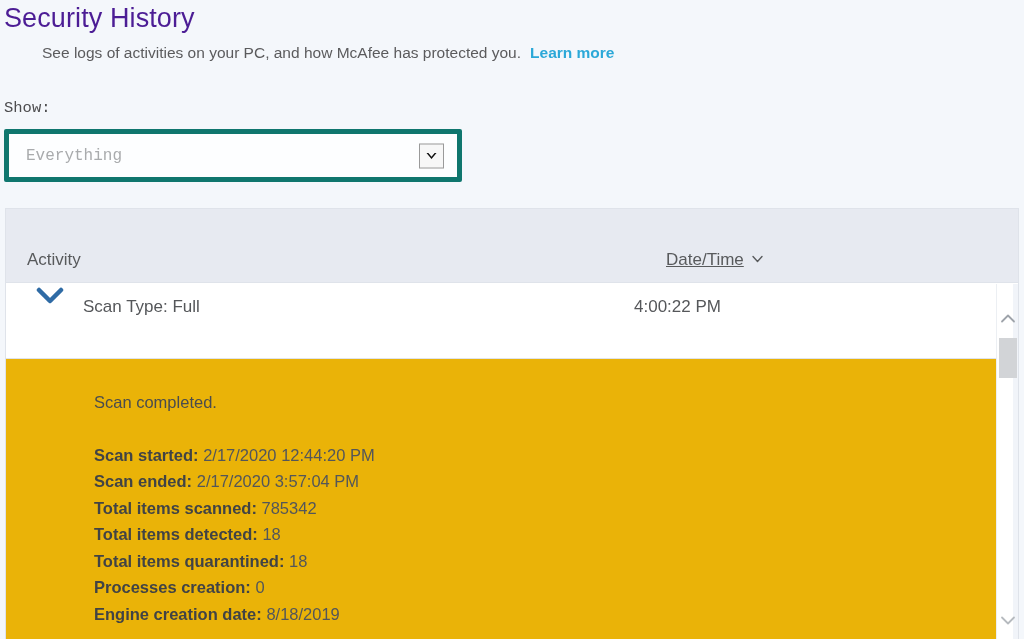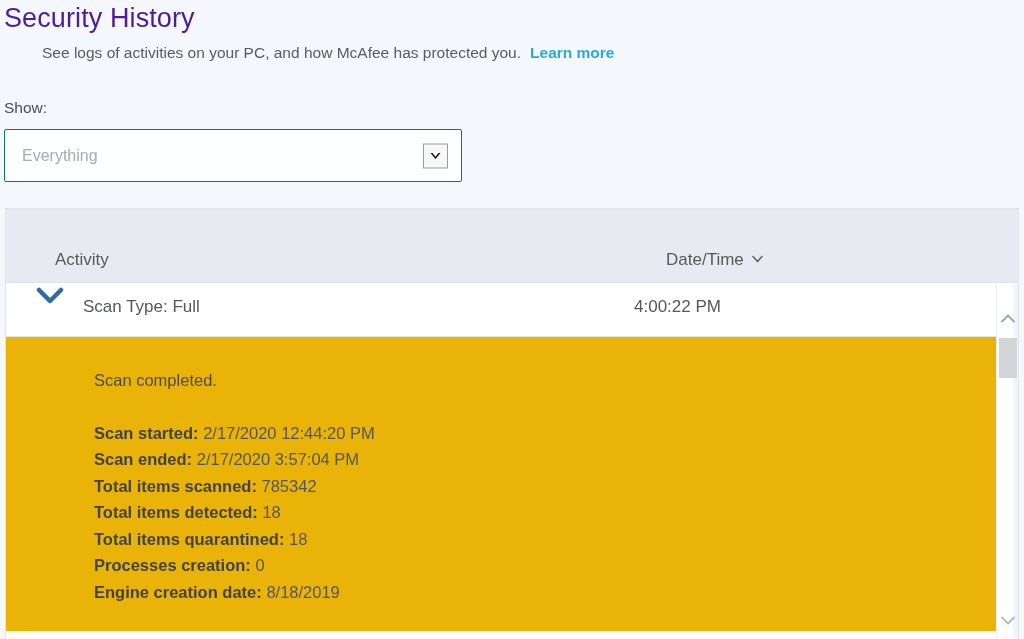--- a/index.html
+++ b/index.html
@@ -41,39 +41,39 @@
   .subtitle-text { color: #5b5b5d; margin-left: 38px; }
   .learn-more {
     color: #2ba8d8;
     font-weight: 700;
     margin-left: 9px;
     cursor: pointer;
     text-decoration: none;
   }
 
   
-  .filters { position: absolute; left: 0; top: 98px; width: 924px; height: 98px; }
+  .filters { position: absolute; left: 0; top: 98px; width: 924px; height: 98px; font-family: Liberation Mono, monospace; }
 
   .filter-group { position: absolute; }
   .filter-group.show { left: 4px; width: 458px; }
   .filter-group.forr { left: 520px; width: 327px; }
 
   .filter-label {
     font-size: 15.5px;
     color: #4d4d4f;
     line-height: 20px;
     margin-bottom: 11px;
     display: block;
   }
 
   .select-box {
     position: relative;
     height: 53px;
     background: #fdfeff;
-    border: 1px solid #0f766e;
+    border: 5px solid #0f766e;
     border-radius: 2px;
     display: flex;
     align-items: center;
     cursor: pointer;
   }
   .select-value {
     font-size: 16px;
     color: #a9abad;
     padding-left: 17px;
     line-height: 20px;
@@ -113,28 +113,28 @@
     position: relative;
   }
   .th {
     position: absolute;
     bottom: 11px;
     font-size: 17px;
     color: #585a5c;
     line-height: 22px;
     white-space: nowrap;
   }
-  .th.activity { left: 49px; margin-top: 36px; }
-  .th.datetime { left: 660px; display: flex; align-items: flex-start; gap: 4px; cursor: pointer; }
+  .th.activity { left: 21px; margin-top: 36px; }
+  .th.datetime { left: 660px; display: flex; align-items: flex-start; gap: 4px; cursor: pointer; text-decoration: underline; }
   .sort-caret { display: inline-block; margin-left: 3px; }
 
   
   .row-clipped {
     position: relative;
-    height: 54px;
+    height: 76px;
     background: #ffffff;
     border-bottom: 1px solid #dfe3ea;
     overflow: hidden;
   }
   .expand-caret {
     position: absolute;
     left: 30px; top: 4px;
     width: 28px; height: 18px;
     color: #2f6ba5;
   }

